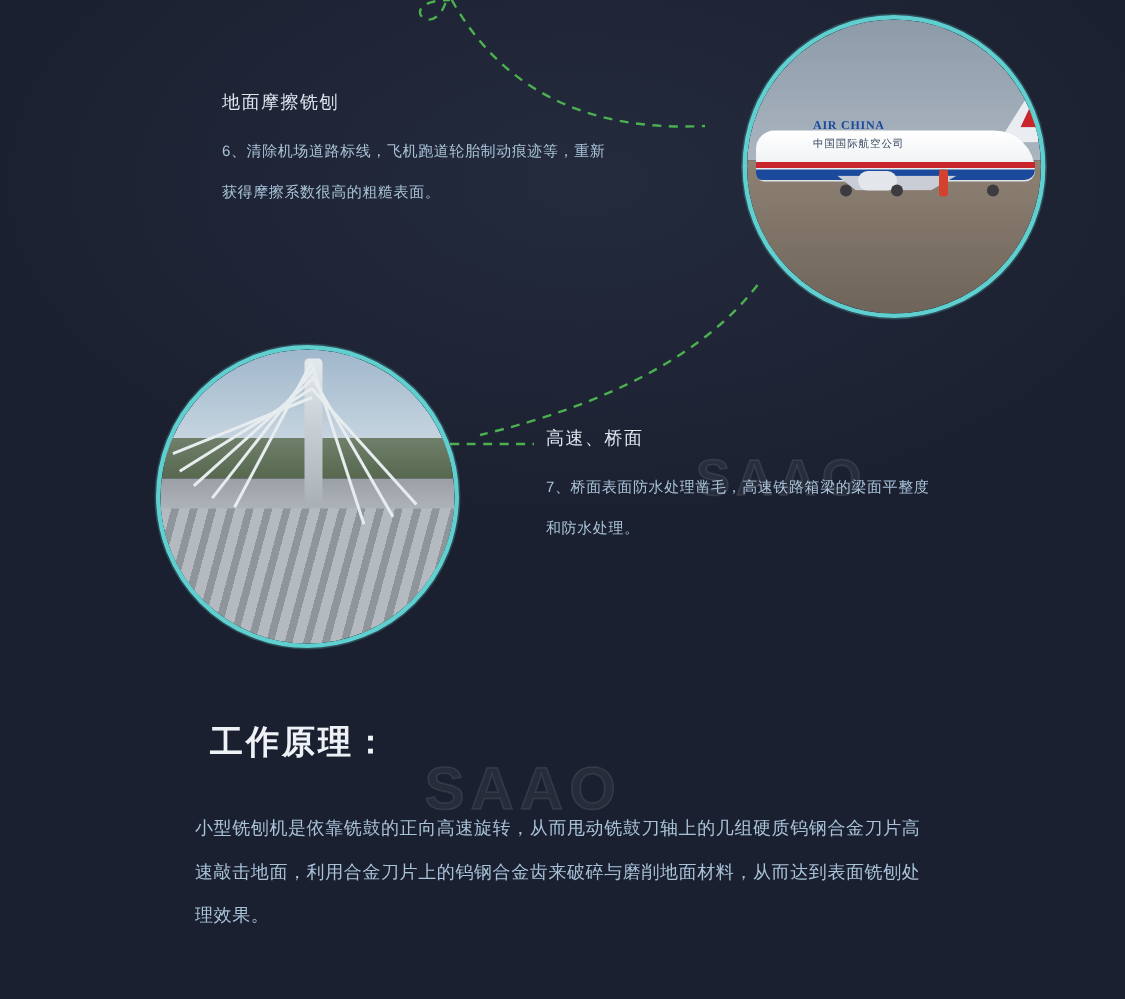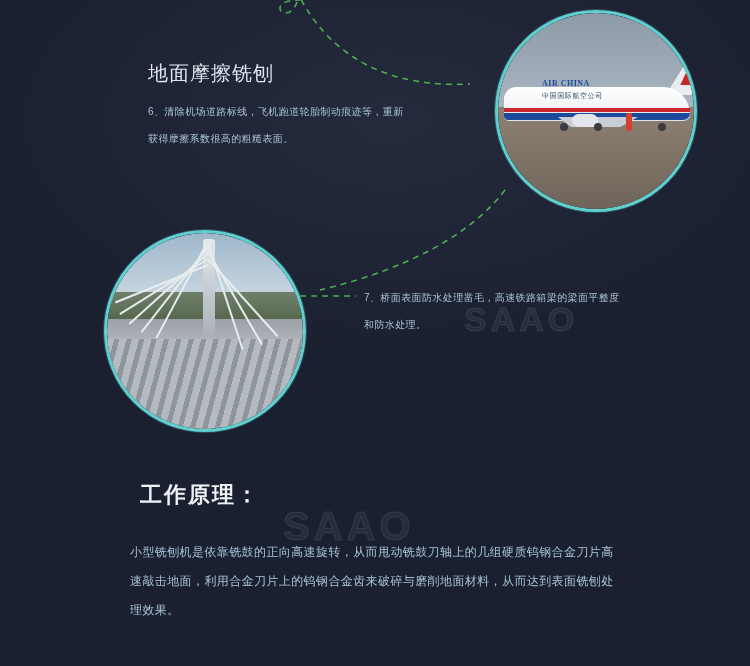--- a/index.html
+++ b/index.html
@@ -143,21 +143,21 @@
   }
   .cable {
     position: absolute;
     background: #e7ecef;
     transform-origin: top center;
   }
 
   
   .block { position: absolute; }
   .block .title {
-    font-size: 20px;
+    font-size: 12px;
     color: #dfe5ee;
     letter-spacing: 1px;
     margin-bottom: 11px;
   }
   .block .para {
     font-size: 10px;
     line-height: 27px;
     color: #a8c2d8;
     letter-spacing: .4px;
   }
@@ -246,20 +246,21 @@
       <div class="cable" style="left:100px; top:26px; width:2px; height:104px; transform:rotate(-42deg);"></div>
     </div>
   </div>
 
   <div class="block" id="block-airport">
     <div class="title">地面摩擦铣刨</div>
     <div class="para">6、清除机场道路标线，飞机跑道轮胎制动痕迹等，重新获得摩擦系数很高的粗糙表面。</div>
   </div>
 
   <div class="block" id="block-bridge">
+    <div class="title">高速、桥面</div>
     <div class="para">7、桥面表面防水处理凿毛，高速铁路箱梁的梁面平整度和防水处理。</div>
   </div>
 
   <div class="watermark" id="wm-1">SAAO</div>
   <div class="watermark" id="wm-2">SAAO</div>
 
   <div id="principle-heading">工作原理：</div>
   <div id="principle-body">小型铣刨机是依靠铣鼓的正向高速旋转，从而甩动铣鼓刀轴上的几组硬质钨钢合金刀片高速敲击地面，利用合金刀片上的钨钢合金齿来破碎与磨削地面材料，从而达到表面铣刨处理效果。</div>
 
 </div>

